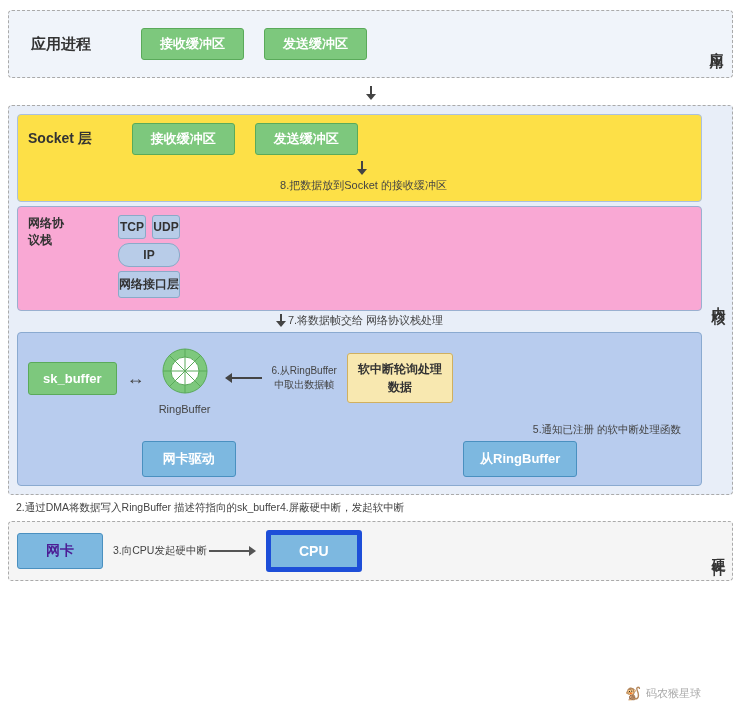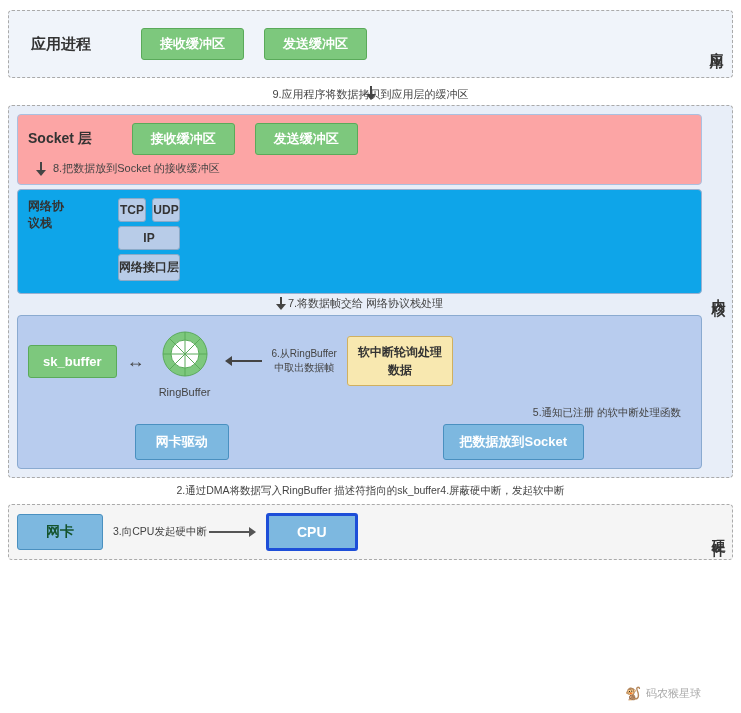--- a/index.html
+++ b/index.html
@@ -82,21 +82,21 @@
       transform: translateY(-50%);
       font-size: 14px;
       font-weight: bold;
       color: #333;
       writing-mode: vertical-rl;
       letter-spacing: 4px;
     }
 
     
     .socket-layer {
-      background: #fca5a5;
+      background: #fde047;
       border: 1px solid #aac0e0;
       border-radius: 4px;
       padding: 8px 10px 6px 10px;
       margin-bottom: 4px;
     }
     .socket-header {
       display: flex;
       align-items: center;
       gap: 20px;
       margin-bottom: 4px;
@@ -108,25 +108,26 @@
       margin-right: 20px;
     }
 
     .step8-label {
       font-size: 11px;
       color: #444;
       padding: 2px 0 2px 8px;
       display: flex;
       align-items: center;
       gap: 3px;
+      flex-direction: column;
     }
 
     
     .protocol-layer {
-      background: #0ea5e9;
+      background: #f9a8d4;
       border: 1px solid #9ab0d0;
       border-radius: 4px;
       padding: 8px 10px 8px 10px;
       margin-top: 4px;
     }
     .protocol-title {
       font-size: 12px;
       font-weight: bold;
       color: #333;
       margin-bottom: 5px;
@@ -147,21 +148,21 @@
       border: 1px solid #8aaac8;
       border-radius: 3px;
       padding: 4px 0;
       font-size: 12px;
       color: #333;
       font-weight: bold;
       text-align: center;
     }
     .proto-tcp { flex: 1; }
     .proto-udp { flex: 1; }
-    .proto-ip { flex: 1; }
+    .proto-ip { flex: 1; border-radius: 11px; }
     .proto-netif { flex: 1; }
 
     
     .step7-row {
       display: flex;
       align-items: center;
       justify-content: center;
       font-size: 11px;
       color: #444;
       margin: 2px 0;
@@ -269,26 +270,26 @@
       display: flex;
       align-items: center;
       gap: 10px;
     }
     .nic-box {
       background: #7db8e0;
       border: 1px solid #4a90c0;
       border-radius: 3px;
       padding: 8px 28px;
       font-size: 14px;
-      color: #14532d;
+      color: #4c1d95;
       font-weight: bold;
     }
     .cpu-box {
       background: #7db8e0;
-      border: 3px solid #1d4ed8;
+      border: 5px solid #1d4ed8;
       border-radius: 3px;
       padding: 8px 28px;
       font-size: 14px;
       color: #fff;
       font-weight: bold;
     }
     .horiz-arrow {
       display: flex;
       align-items: center;
     }
@@ -349,21 +350,20 @@
       <div class="green-box">发送缓冲区</div>
     </div>
     <span class="app-title">应用</span>
   </div>
 
   <div style="display:flex;align-items:center;justify-content:center;margin:1px 0 1px 0; position:relative; height:22px;">
     <div style="position:absolute;left:50%;transform:translateX(-50%);display:flex;flex-direction:column;align-items:center;">
       <div style="width:2px;height:8px;background:#444;"></div>
       <div style="width:0;height:0;border-left:5px solid transparent;border-right:5px solid transparent;border-top:6px solid #444;"></div>
     </div>
-    <span style="font-size:11px;color:#444;margin-top:2px;">9.应用程序将数据拷贝到应用层的缓冲区</span>
   </div>
 
   <div class="kernel-section">
     <span class="kernel-title">内核</span>
 
     <div class="socket-layer">
       <div class="socket-header">
         <span class="socket-label">Socket 层</span>
         <div class="green-box">接收缓冲区</div>
         <div class="green-box">发送缓冲区</div>
@@ -437,26 +437,26 @@
 数据</span>
         </div>
       </div>
 
       <div style="display:flex;justify-content:flex-end;margin-bottom:4px;margin-right:10px;">
         <span class="step5-label">5.通知已注册  的软中断处理函数</span>
       </div>
 
       <div class="driver-bottom">
         <div class="nic-driver-box">网卡驱动</div>
-        <div class="ksoftirqd-box">把数据放到Socket</div>
-      </div>
-    </div>
-  </div>
-
-  <div style="display:flex;justify-content:center;padding:2px 8px;align-items:center;">
+        <div class="ksoftirqd-box">从RingBuffer</div>
+      </div>
+    </div>
+  </div>
+
+  <div style="display:flex;justify-content:flex-start;padding:2px 8px;align-items:center;">
     <span style="font-size:10.5px;color:#444;max-width:60%;">2.通过DMA将数据写入RingBuffer  描述符指向的sk_buffer</span>
     <span style="font-size:10.5px;color:#444;">4.屏蔽硬中断，发起软中断</span>
   </div>
 
   <div class="hw-section">
     <span class="hw-title">硬件</span>
     <div class="hw-inner">
       <div class="nic-box">网卡</div>
       <div style="display:flex;flex-direction:row;align-items:center;gap:2px;">
         <span style="font-size:10.5px;color:#444;">3.向CPU发起硬中断</span>

